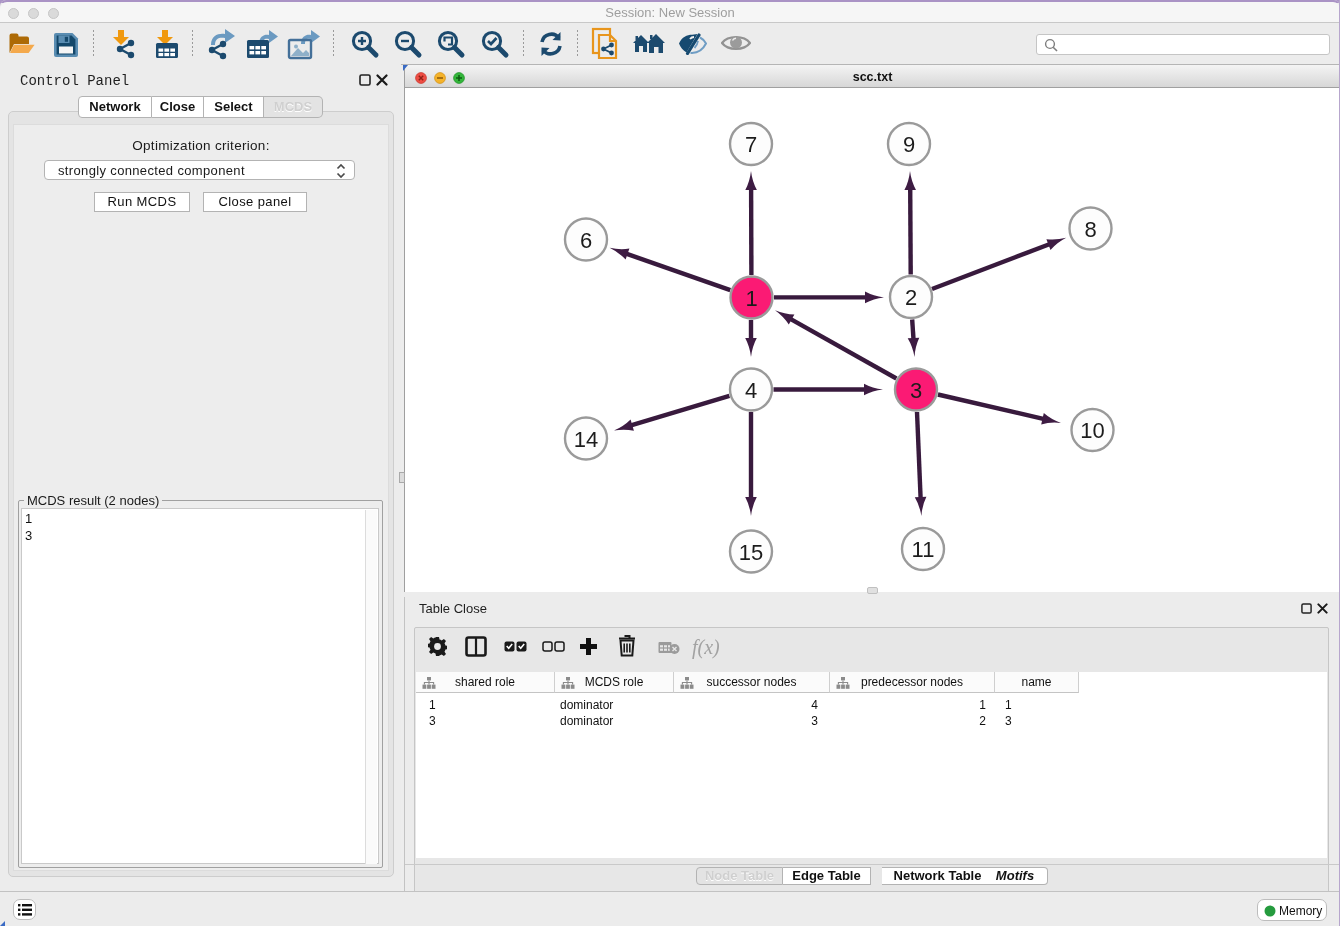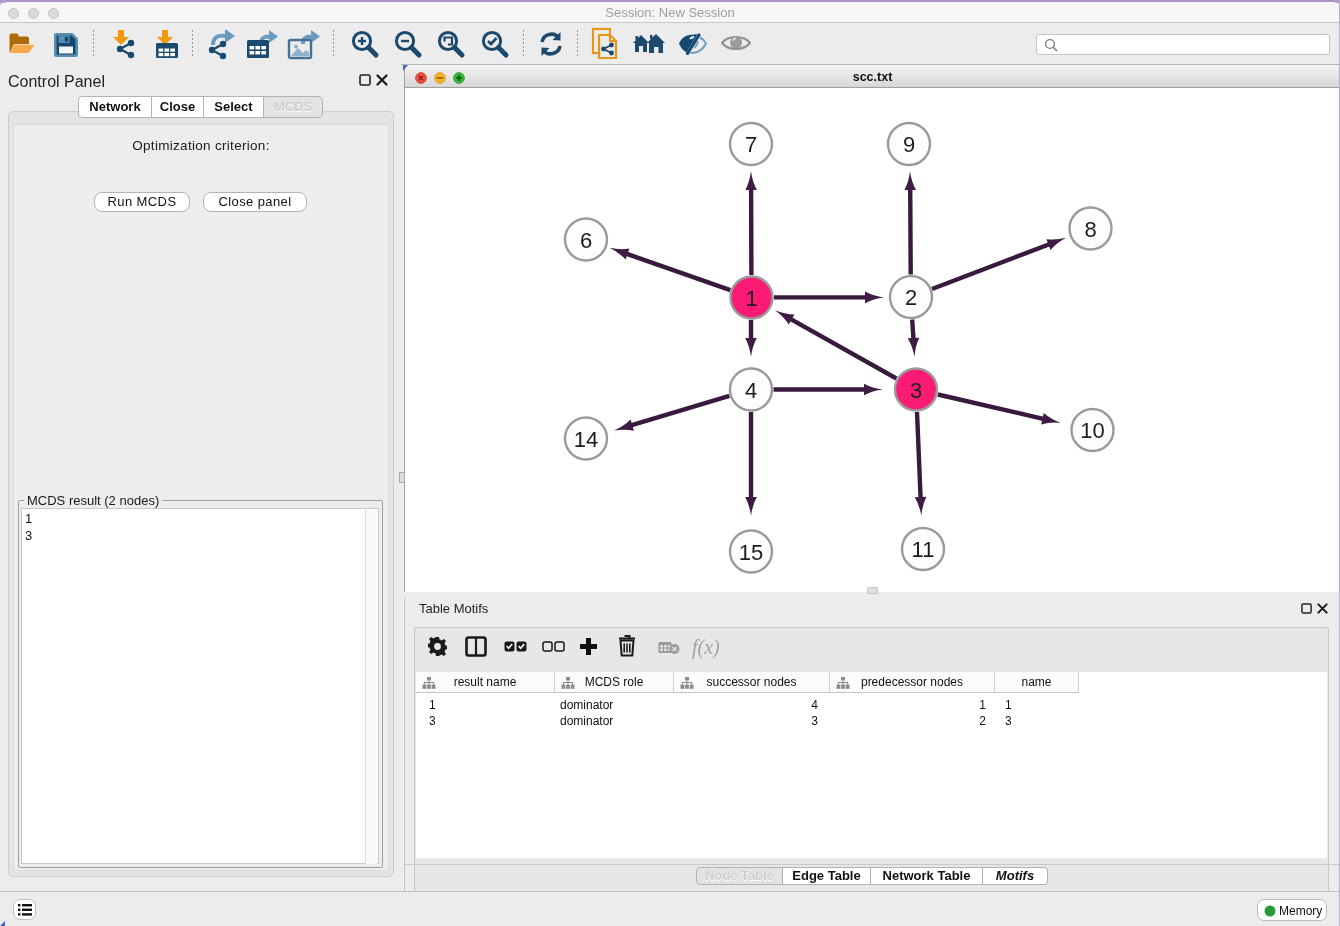--- a/index.html
+++ b/index.html
@@ -19,21 +19,21 @@
   #toolbar { position:absolute; left:0; top:24px; width:1340px; height:41px;
              background:#ececec; border-bottom:1px solid #b5b5b5; }
   .tsep { position:absolute; top:6px; height:28px; width:1px;
           background-image:linear-gradient(#9a9a9a 40%, rgba(0,0,0,0) 0%);
           background-size:1px 4px; }
   .ticon { position:absolute; top:2px; }
   #search { position:absolute; left:1036px; top:10px; width:294px; height:21px;
             background:#fff; border:1px solid #c5c5c5; border-radius:3px; }
   
   #cpanel { position:absolute; left:0; top:64px; width:401px; height:827px; background:#ececec; }
-  #cphead { position:absolute; left:8px; top:9px; font-size:16px; color:#1f1f1f; }
+  #cphead { position:absolute; left:20px; top:9px; font-size:14px; color:#1f1f1f;font-family:Liberation Mono, monospace; }
   .tab { position:absolute; top:32px; height:22px; background:#fff; border:1px solid #b3b3b3;
          font-size:13px; font-weight:700; color:#111; text-align:center; line-height:20px; }
   #cpouter { position:absolute; left:8px; top:47px; width:386px; height:766px;
              background:#e4e4e4; border:1px solid #cdcdcd; border-radius:5px; }
   #cpinner { position:absolute; left:13px; top:60px; width:376px; height:747px;
              background:#ededed; border:1px solid #dcdcdc; }
   
   #vdiv { position:absolute; left:401px; top:65px; width:3px; height:827px; background:#ededed; }
   
   #netwin { position:absolute; left:404px; top:65px; width:936px; height:527px;
@@ -45,21 +45,21 @@
   
   #tpanel { position:absolute; left:404px; top:597px; width:936px; height:294px; background:#ececec; border-left:1px solid #c3c3c3; }
   #tphead { position:absolute; left:14px; top:4px; font-size:13px; color:#1f1f1f; }
   #tinset { position:absolute; left:9px; top:30px; width:915px; height:305px;
             background:#e7e7e7; border:1px solid #c6c6c6; border-radius:2px;padding-left:10px; }
   #ttable { position:absolute; left:1px; top:44px; width:911px; height:186px; background:#fff; }
   
   #status { position:absolute; left:0; top:891px; width:1340px; height:35px;
             background:#ececec; border-top:1px solid #c2c2c2; }
   .btnw { background:#fff; border:1px solid #bdbdbd; border-radius:7px; position:absolute; }
-  .cbtn { height:20px; background:#fff; border:1px solid #b3b3b3; border-radius:8px;
+  .cbtn { height:20px; background:#fff; border:1px solid #b3b3b3; border-radius:0;
           font-size:13px; color:#111; text-align:center; line-height:18px; letter-spacing:0.4px; }
   .th { position:absolute; top:0; height:21px; background:#fbfbfb; border-right:1px solid #cfcfcf;
         border-bottom:1px solid #c4c4c4; text-align:center; font-size:12px; color:#111; line-height:21px; }
   .th .tlab { position:relative; }
   .ticn { position:absolute; left:6px; top:5px; }
   .td { position:absolute; font-size:12px; color:#111; line-height:16px; }
   .btab { position:absolute; top:270px; height:18px; background:#fff; border:1px solid #b3b3b3;
           font-size:13px; font-weight:700; color:#111; text-align:center; line-height:16px; }
 </style>
 </head>
@@ -225,20 +225,26 @@
     <svg style="position:absolute;left:376px;top:10px" width="12" height="12" viewBox="0 0 12 12">
       <path d="M1.5 1.5 L10.5 10.5 M10.5 1.5 L1.5 10.5" stroke="#1a1a1a" stroke-width="2.2" stroke-linecap="round"></path>
     </svg>
     <div id="cpouter"></div>
     <div id="cpinner"></div>
     <div class="tab" style="left:78px;width:74px;border-radius:4px 0 0 4px;">Network</div>
     <div class="tab" style="left:152px;width:52px;border-left:none;">Close</div>
     <div class="tab" style="left:204px;width:60px;border-left:none;">Select</div>
     <div class="tab" id="tabmcds" style="left:264px;width:59px;border-left:none;background:#e3e3e3;border-radius:0 5px 5px 0;color:#cfcfcf;text-shadow:0 1px 0 #fff;">MCDS</div>
     <div style="position:absolute;left:68px;top:74px;width:266px;text-align:center;font-size:13.5px;letter-spacing:0.3px;color:#1a1a1a;">Optimization criterion:</div>
+    <div style="position:absolute;left:44px;top:96px;width:311px;height:20px;background:#fff;border:1px solid #b3b3b3;border-radius:4px;">
+      <div style="position:absolute;left:13px;top:2px;font-size:13px;letter-spacing:0.35px;color:#1a1a1a;">strongly connected component</div>
+      <svg style="position:absolute;right:8px;top:3px" width="10" height="14" viewBox="0 0 10 14">
+        <path d="M1.5 4.5 L5 1 L8.5 4.5 M1.5 9.5 L5 13 L8.5 9.5" fill="none" stroke="#4a4a4a" stroke-width="1.7"></path>
+      </svg>
+    </div>
     <div class="cbtn" style="position:absolute;left:94px;top:128px;width:96px;">Run MCDS</div>
     <div class="cbtn" style="position:absolute;left:203px;top:128px;width:104px;">Close panel</div>
 
     <div style="position:absolute;left:18px;top:436px;width:365px;height:368px;border:1px solid #a0a0a0;border-radius:2px;"></div>
     <div style="position:absolute;left:24px;top:429px;background:#ededed;padding:0 3px;font-size:13px;color:#1a1a1a;">MCDS result (2 nodes)</div>
     <div style="position:absolute;left:21px;top:444px;width:358px;height:356px;background:#fff;border:1px solid #c9c9c9;">
       <div style="position:absolute;left:3px;top:1px;font-size:13px;line-height:17px;color:#111;">1<br>3</div>
       <div style="position:absolute;right:1px;top:1px;width:12px;height:354px;background:#fafafa;border-left:1px solid #dcdcdc;"></div>
     </div>
   </div>
@@ -311,21 +317,21 @@
         <text x="915" y="397.5">3</text>
         <text x="585" y="446.5">14</text>
         <text x="1091.5" y="438">10</text>
         <text x="750" y="559.5">15</text>
         <text x="922" y="557">11</text>
       </g>
     </svg>
     <div style="position:absolute;left:462px;top:522px;width:11px;height:7px;background:#e0e0e0;border:1px solid #c0c0c0;border-radius:2px;"></div>
   </div>
   <div id="tpanel">
-    <div id="tphead">Table Motifs</div>
+    <div id="tphead">Table Close</div>
     <svg style="position:absolute;left:896px;top:6px" width="11" height="11" viewBox="0 0 12 12">
       <rect x="1" y="1" width="10" height="10" rx="1.5" fill="none" stroke="#222" stroke-width="1.6"></rect>
     </svg>
     <svg style="position:absolute;left:912px;top:6px" width="11" height="11" viewBox="0 0 12 12">
       <path d="M1.5 1.5 L10.5 10.5 M10.5 1.5 L1.5 10.5" stroke="#1a1a1a" stroke-width="2.2" stroke-linecap="round"></path>
     </svg>
     <div id="tinset">
 
       <svg style="position:absolute;left:13px;top:9px" width="19" height="19" viewBox="0 0 19 19">
         <path fill="#1a1a1a" d="M8 0 h3 l0.5 2.6 a7 7 0 0 1 2.2 0.9 l2.2-1.5 2.1 2.1 -1.5 2.2 a7 7 0 0 1 0.9 2.2 l2.6 0.5 v3 l-2.6 0.5 a7 7 0 0 1 -0.9 2.2 l1.5 2.2 -2.1 2.1 -2.2-1.5 a7 7 0 0 1 -2.2 0.9 L11 19 h-3 l-0.5-2.6 a7 7 0 0 1 -2.2-0.9 l-2.2 1.5 -2.1-2.1 1.5-2.2 a7 7 0 0 1 -0.9-2.2 L-1 10 v-3 l2.6-0.5 a7 7 0 0 1 0.9-2.2 L1 2.1 3.1 0 l2.2 1.5 a7 7 0 0 1 2.2-0.9 Z"></path>
@@ -371,21 +377,21 @@
       <div style="position:absolute;left:277px;top:8px;font-family:'Liberation Serif',serif;font-style:italic;font-size:20px;color:#a2a2a2;">f(x)</div>
       <div id="ttable">
         <div class="th" style="left:0;width:139px;"><svg class="ticn" width="14" height="12" viewBox="0 0 14 12">
               <g fill="#8b8b8b">
                 <rect x="5" y="0" width="4" height="3.4"></rect>
                 <rect x="0.5" y="7.6" width="3.8" height="4.2"></rect>
                 <rect x="5.1" y="7.6" width="3.8" height="4.2"></rect>
                 <rect x="9.7" y="7.6" width="3.8" height="4.2"></rect>
               </g>
               <path d="M7 3.4 V5.5 M2.4 7.6 V5.5 H11.6 V7.6 M7 5.5 V7.6" stroke="#8b8b8b" stroke-width="1.1" fill="none"></path>
-            </svg><span class="tlab">result name</span></div>
+            </svg><span class="tlab">shared role</span></div>
         <div class="th" style="left:139px;width:119px;"><svg class="ticn" width="14" height="12" viewBox="0 0 14 12">
               <g fill="#8b8b8b">
                 <rect x="5" y="0" width="4" height="3.4"></rect>
                 <rect x="0.5" y="7.6" width="3.8" height="4.2"></rect>
                 <rect x="5.1" y="7.6" width="3.8" height="4.2"></rect>
                 <rect x="9.7" y="7.6" width="3.8" height="4.2"></rect>
               </g>
               <path d="M7 3.4 V5.5 M2.4 7.6 V5.5 H11.6 V7.6 M7 5.5 V7.6" stroke="#8b8b8b" stroke-width="1.1" fill="none"></path>
             </svg><span class="tlab">MCDS role</span></div>
         <div class="th" style="left:258px;width:156px;"><svg class="ticn" width="14" height="12" viewBox="0 0 14 12">
@@ -415,21 +421,21 @@
         <div class="td" style="left:13px;top:41px;">3</div>
         <div class="td" style="left:144px;top:41px;">dominator</div>
         <div class="td" style="left:384px;top:41px;width:18px;text-align:right;">3</div>
         <div class="td" style="left:552px;top:41px;width:18px;text-align:right;">2</div>
         <div class="td" style="left:589px;top:41px;">3</div>
       </div>
     </div>
     <div style="position:absolute;left:0;top:267px;width:935px;height:1px;background:#c9c9c9;"></div>
     <div class="btab" style="left:291px;width:87px;border-radius:4px 0 0 4px;background:#e3e3e3;color:#cfcfcf;text-shadow:0 1px 0 #fff;">Node Table</div>
     <div class="btab" style="left:378px;width:88px;border-left:none;">Edge Table</div>
-    <div class="btab" style="left:466px;width:112px;border-left:none;">Network Table</div>
+    <div class="btab" style="left:477px;width:112px;border-left:none;">Network Table</div>
     <div class="btab" style="left:578px;width:65px;border-left:none;border-radius:0 4px 4px 0;font-style:italic;">Motifs</div>
   </div>
   <div id="status">
     <div class="btnw" style="left:13px;top:7px;width:23px;height:21px;">
       <svg style="position:absolute;left:4px;top:4px" width="14" height="12" viewBox="0 0 14 12">
         <g fill="#111">
           <rect x="0" y="0" width="2.4" height="2.4"></rect>
             <rect x="4" y="0" width="10" height="2.4"></rect>
           <rect x="0" y="4.6" width="2.4" height="2.4"></rect>
             <rect x="4" y="4.6" width="10" height="2.4"></rect>

